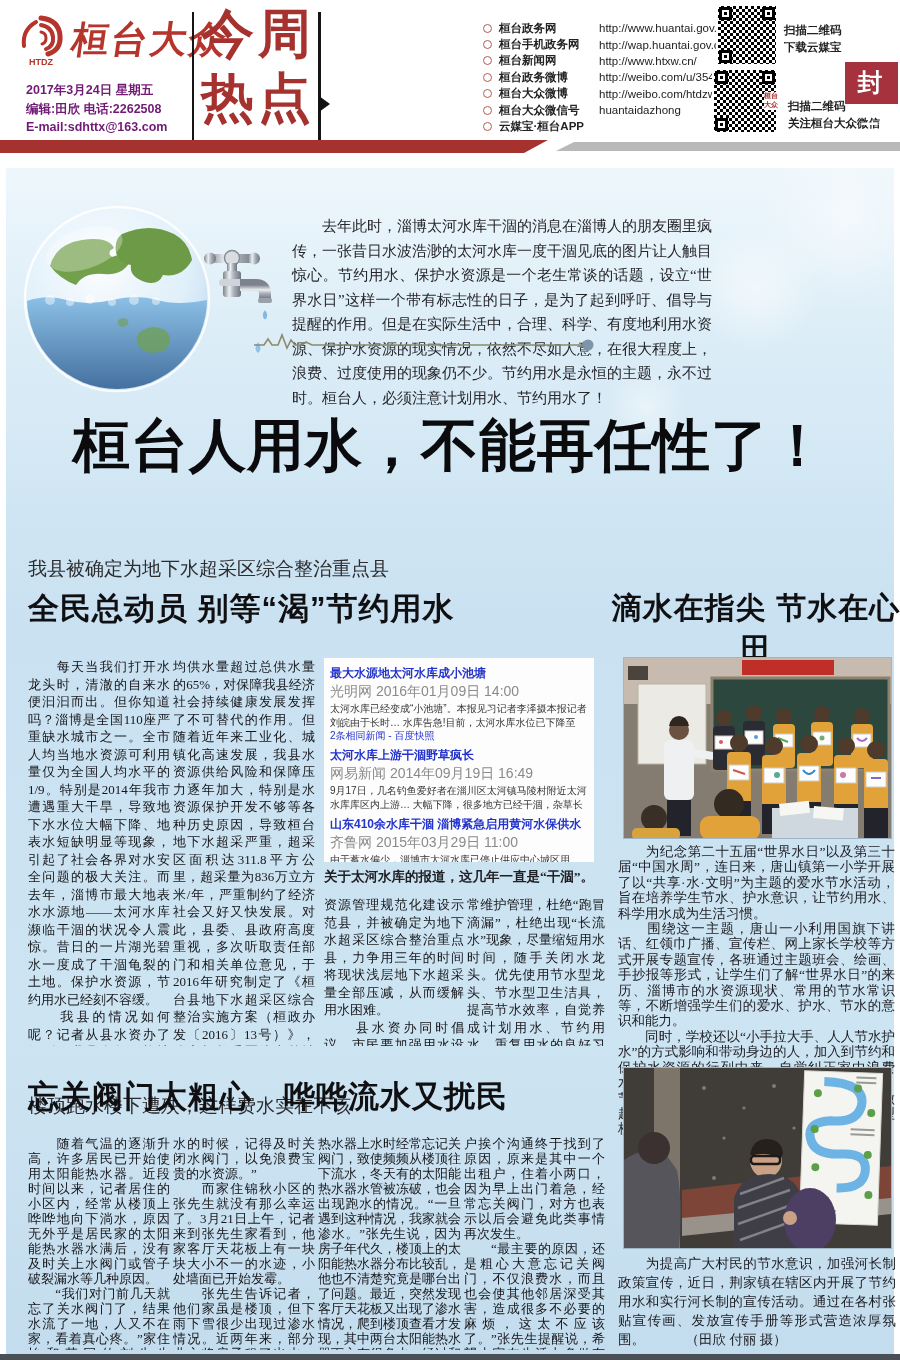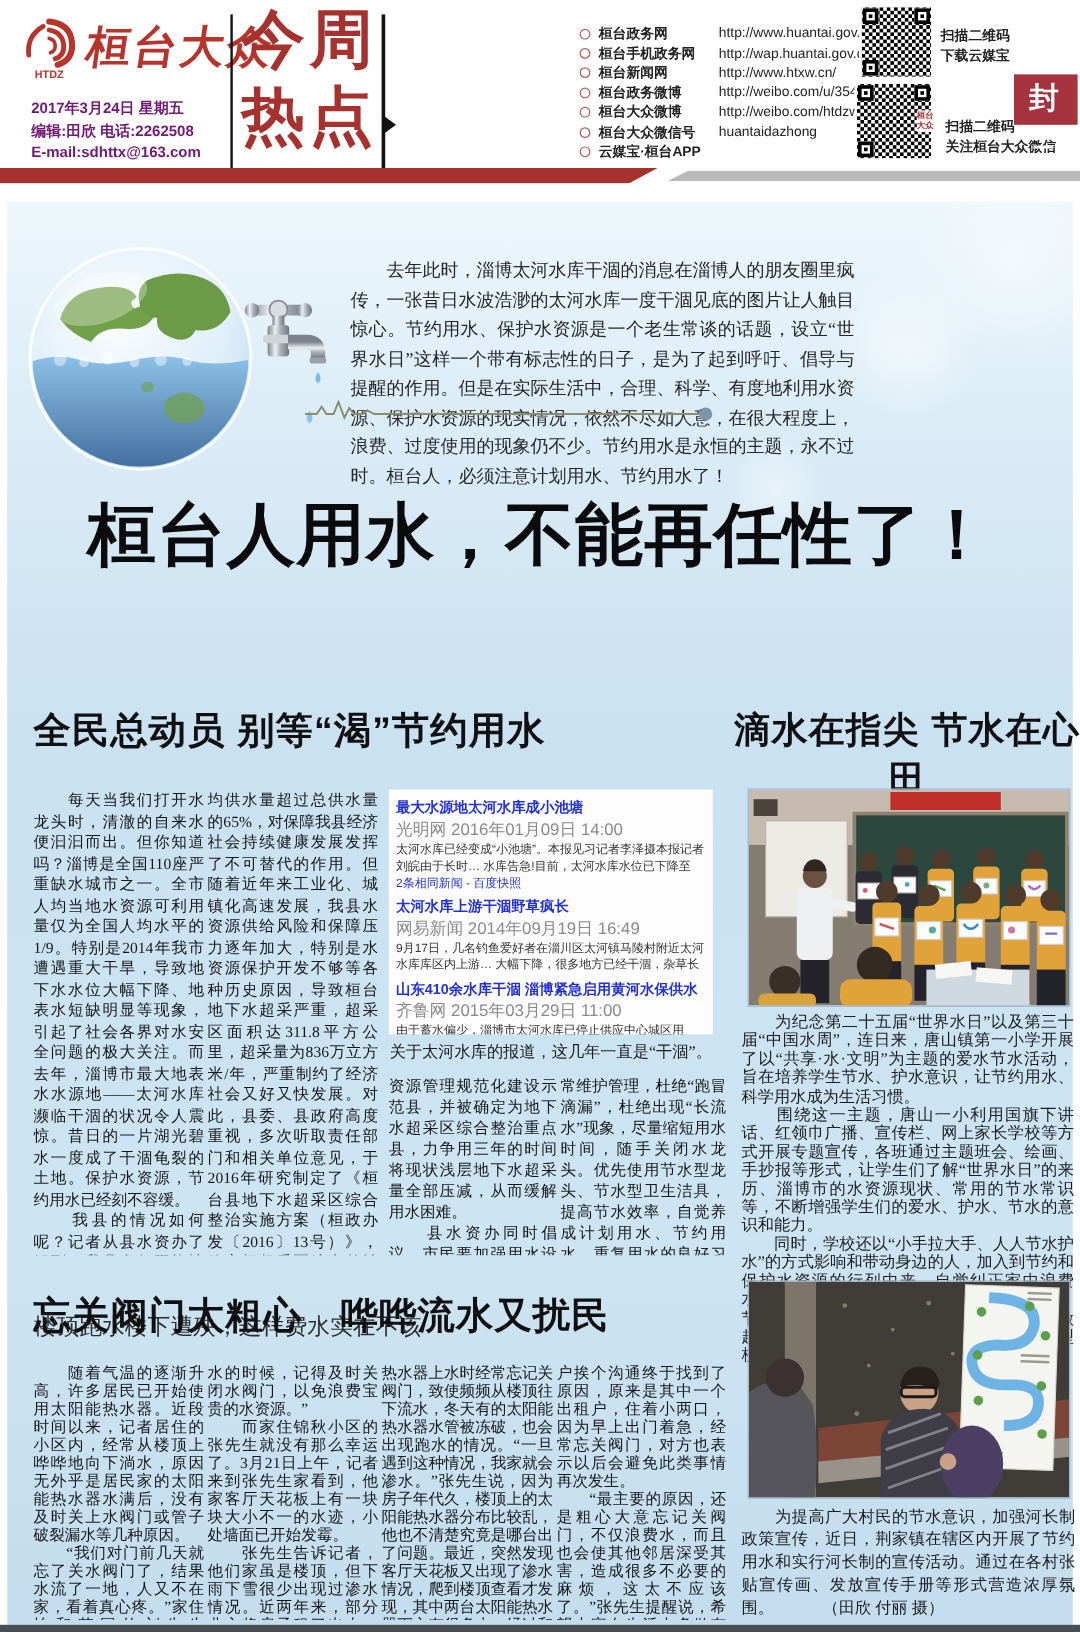--- a/index.html
+++ b/index.html
@@ -68,21 +68,21 @@
   
   #newsbox{position:absolute;left:318px;top:490px;width:270px;height:204px;background:#fdfdfd;
            box-sizing:border-box;padding:7px 6px;overflow:hidden;
            font-family:"Liberation Sans","DejaVu Sans",sans-serif;}
   .news-title{font-size:12px;font-weight:bold;color:#2333cc;
               white-space:nowrap;overflow:hidden;}
   .news-meta{font-size:14px;color:#8a8a8a;margin:1px 0;}
   .news-snip{font-size:10px;line-height:13.5px;color:#333;height:27px;overflow:hidden;}
   .news-foot{font-size:10px;color:#2333cc;margin-bottom:4px;}
   #news-caption{position:absolute;left:306px;top:700px;width:294px;text-align:center;
-      font-size:13.5px;font-weight:400;color:#202024;}
+      font-size:13.5px;font-weight:700;color:#202024;}
   
   #kicker-school{left:610px;top:390px;width:280px;text-align:center;}
   #headline-school{left:604px;top:420px;width:292px;text-align:center;font-size:30px;}
   .photo-frame{position:absolute;background:#e8e8e8;outline:1px solid #9fb6c6;}
   #school-body{position:absolute;left:612px;top:676px;width:277px;font-size:13.5px;
       line-height:15.4px;text-align:justify;color:#1c1c22;}
   #school-byline{text-align:right;padding-right:46px;font-weight:bold;}
   #photo2-caption{position:absolute;left:612px;top:1086px;width:278px;font-size:13.5px;
       line-height:19px;text-align:justify;color:#1c1c22;}
   
@@ -264,20 +264,21 @@
 
     <div id="pulse">
       <svg width="345" height="22" viewBox="0 0 345 22">
         <polyline points="0,13 10,13 14,7 18,13 24,13 28,3 33,16 37,8 41,13 48,13 52,10 58,13 330,13" fill="none" stroke="#8b8b6f" stroke-width="1.6"></polyline>
         <circle cx="334" cy="13" r="5.5" fill="#7d94ab"></circle>
       </svg>
     </div>
 
     <div id="main-headline">桓台人用水，不能再任性了！</div>
 
+    <div class="kicker" style="left:22px;top:388px;">我县被确定为地下水超采区综合整治重点县</div>
     <div class="headline2" style="left:22px;top:420px;">全民总动员  别等“渴”节约用水</div>
 
     <div class="bodycol pre" style="left:22px;top:490px;width:142px;height:388px;">　　每天当我们打开水龙头时，清澈的自来水便汩汩而出。但你知道吗？淄博是全国110座严重缺水城市之一。全市人均当地水资源可利用量仅为全国人均水平的1/9。特别是2014年我市遭遇重大干旱，导致地下水水位大幅下降、地表水短缺明显等现象，引起了社会各界对水安全问题的极大关注。而去年，淄博市最大地表水水源地——太河水库濒临干涸的状况令人震惊。昔日的一片湖光碧水一度成了干涸龟裂的土地。保护水资源，节约用水已经刻不容缓。
 　　我县的情况如何呢？记者从县水资办了解到，我县多年平均地下水水资源总量为10123.9万立方米，人均水资源占有量203立方米，仅占全国平均水平（2300立方米）的十分之一。地下水作为我县重要的供水水源，多年平</div>
     <div class="bodycol pre" style="left:167px;top:490px;width:142px;height:388px;">均供水量超过总供水量的65%，对保障我县经济社会持续健康发展发挥了不可替代的作用。但随着近年来工业化、城镇化高速发展，我县水资源供给风险和保障压力逐年加大，特别是水资源保护开发不够等各种历史原因，导致桓台地下水超采严重，超采区面积达311.8平方公里，超采量为836万立方米/年，严重制约了经济社会又好又快发展。对此，县委、县政府高度重视，多次听取责任部门和相关单位意见，于2016年研究制定了《桓台县地下水超采区综合整治实施方案（桓政办发〔2016〕13号）》，确定把超采区综合整治与全县经济社会发展，尤其是与产业结构和经济转型及水生态环境综合治理紧密结合起来，积极引黄补源，实施水生态修复提升工程。去年，我县被省水利厅评为水</div>
 
     <div id="newsbox">
       <div class="news-title">最大水源地太河水库成小池塘</div>
       <div class="news-meta">光明网  2016年01月09日 14:00</div>
       <div class="news-snip">太河水库已经变成“小池塘”。本报见习记者李泽摄本报记者刘皖由于长时… 水库告急!目前，太河水库水位已下降至196.99米(死水位205米)，水库水域…</div>

